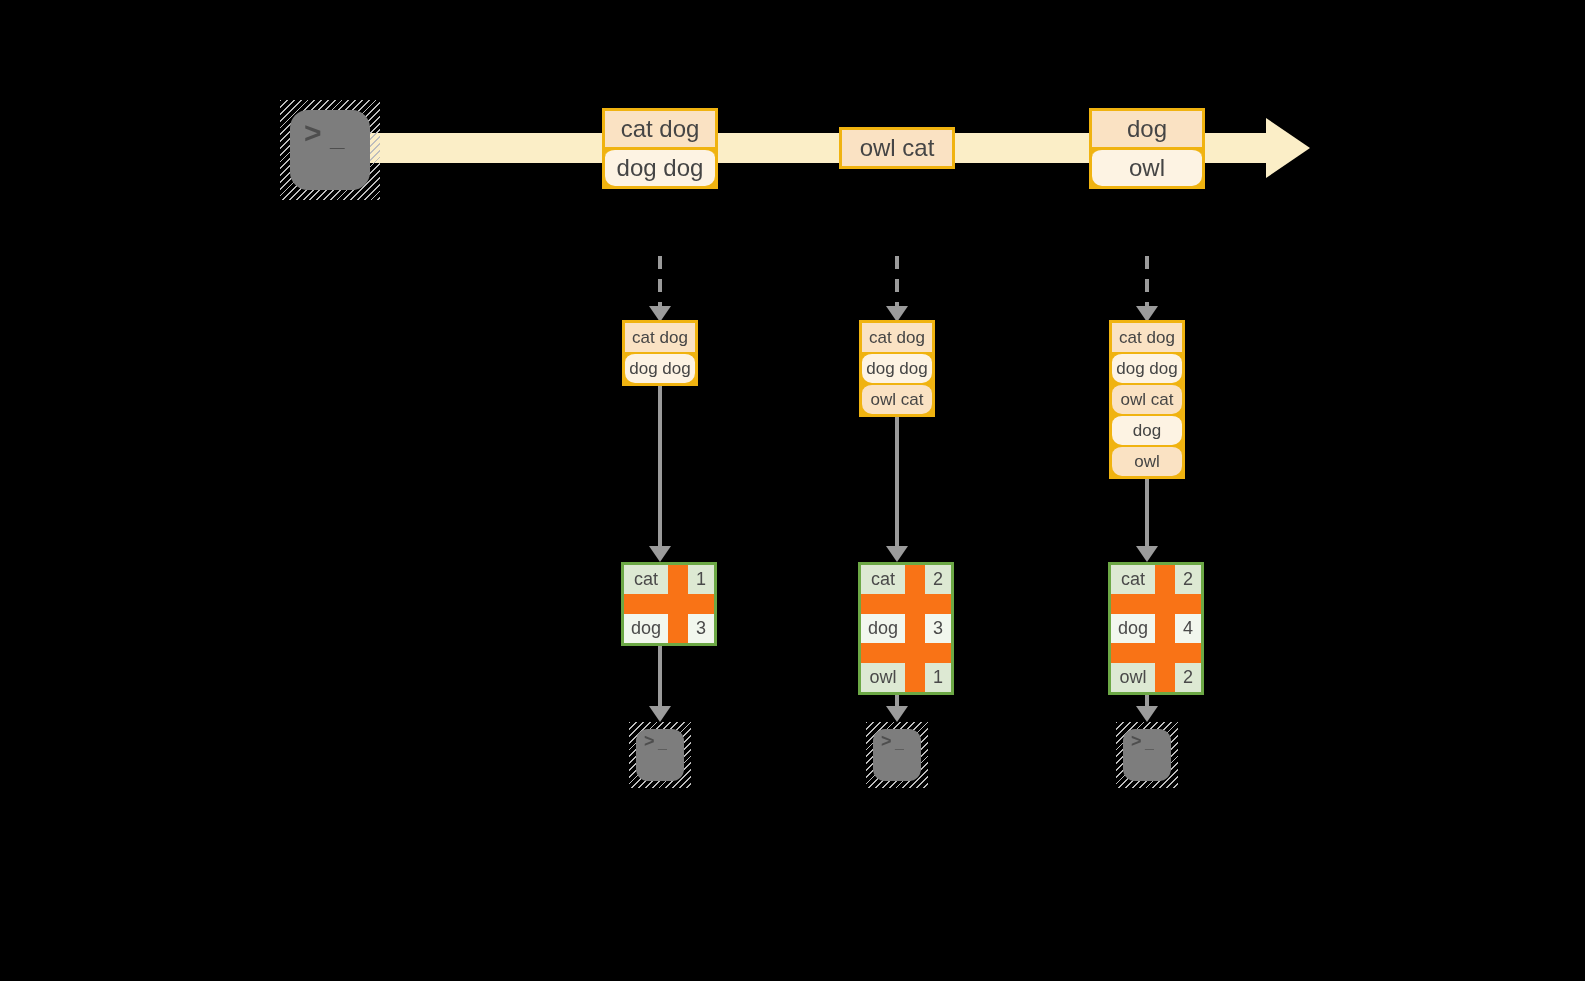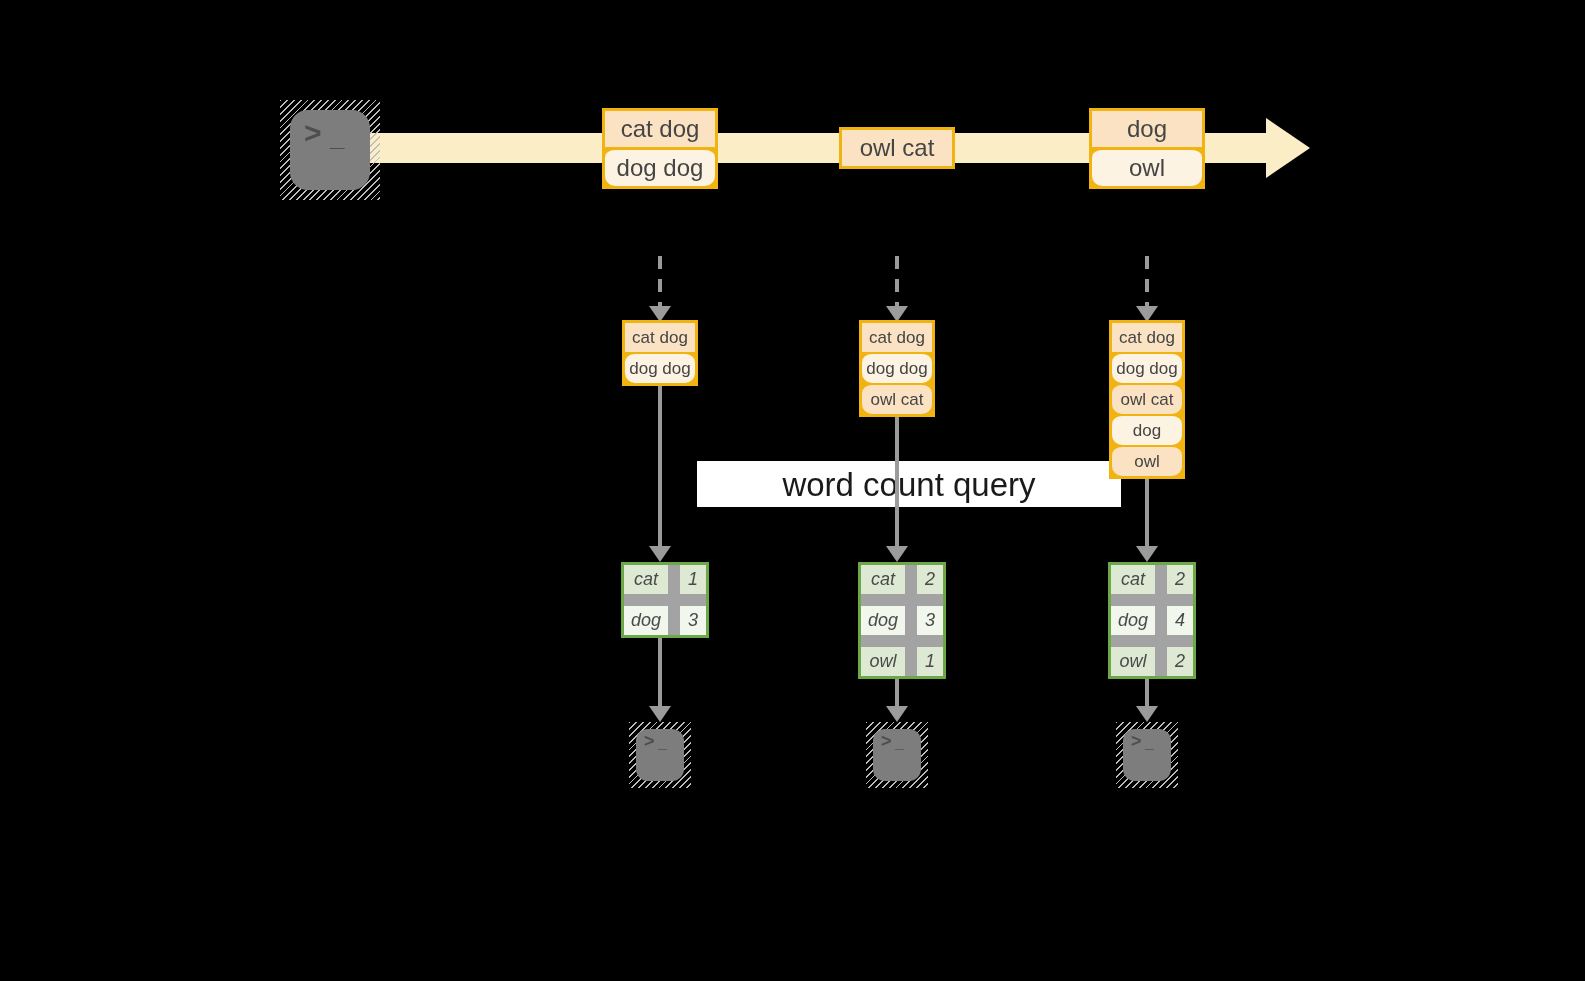--- a/index.html
+++ b/index.html
@@ -33,22 +33,22 @@
            border-left:11px solid transparent; border-right:11px solid transparent;
            border-top:16px solid #9b9b9b; }
 
   
   .label { position:absolute; left:697px; top:461px; width:424px; height:46px;
            background:#ffffff; z-index:2; color:#1a1a1a; font-size:33px;
            line-height:47px; text-align:center; }
 
   
   .gtable { position:absolute; z-index:4; display:grid;
-            grid-template-columns:44px 26px; gap:12px;
-            background:#a3a3a3; border:3px solid #6ca845;font-style:italic; }
+            grid-template-columns:44px 26px; gap:20px;
+            background:#f97316; border:3px solid #6ca845; }
   .gcell { height:29px; line-height:29px; font-size:18px; text-align:center; color:#4a4a4a; }
   .g-dark { background:#dde9d3; }
   .g-light { background:#f2f7ee; }
 
   
   .term { position:absolute; z-index:4;
           background:repeating-linear-gradient(135deg,#bdbdbd 0 1.3px,rgba(0,0,0,0) 1.3px 4.8px); }
   .term-body { position:absolute; background:#7d7d7d; }
   .term-lg { width:100px; height:100px; }
   .term-lg .term-body { left:10px; top:10px; right:10px; bottom:10px; border-radius:18px; }
@@ -104,21 +104,20 @@
     <div class="row trow">owl cat</div>
   </div>
   <div class="obox state" style="left:1109px;top:320px;width:76px">
     <div class="row trow">cat dog</div>
     <div class="row trow">dog dog</div>
     <div class="row trow">owl cat</div>
     <div class="row trow">dog</div>
     <div class="row trow">owl</div>
   </div>
 
-  <div class="label">word count query</div>
 
   <div class="sline" style="left:658px;top:386px;height:160px"></div>
   <div class="ahead" style="left:649px;top:546px"></div>
   <div class="sline" style="left:895px;top:417px;height:129px"></div>
   <div class="ahead" style="left:886px;top:546px"></div>
   <div class="sline" style="left:1145px;top:479px;height:67px"></div>
   <div class="ahead" style="left:1136px;top:546px"></div>
 
   <div class="gtable" style="left:621px;top:562px">
     <div class="gcell g-dark">cat</div>

